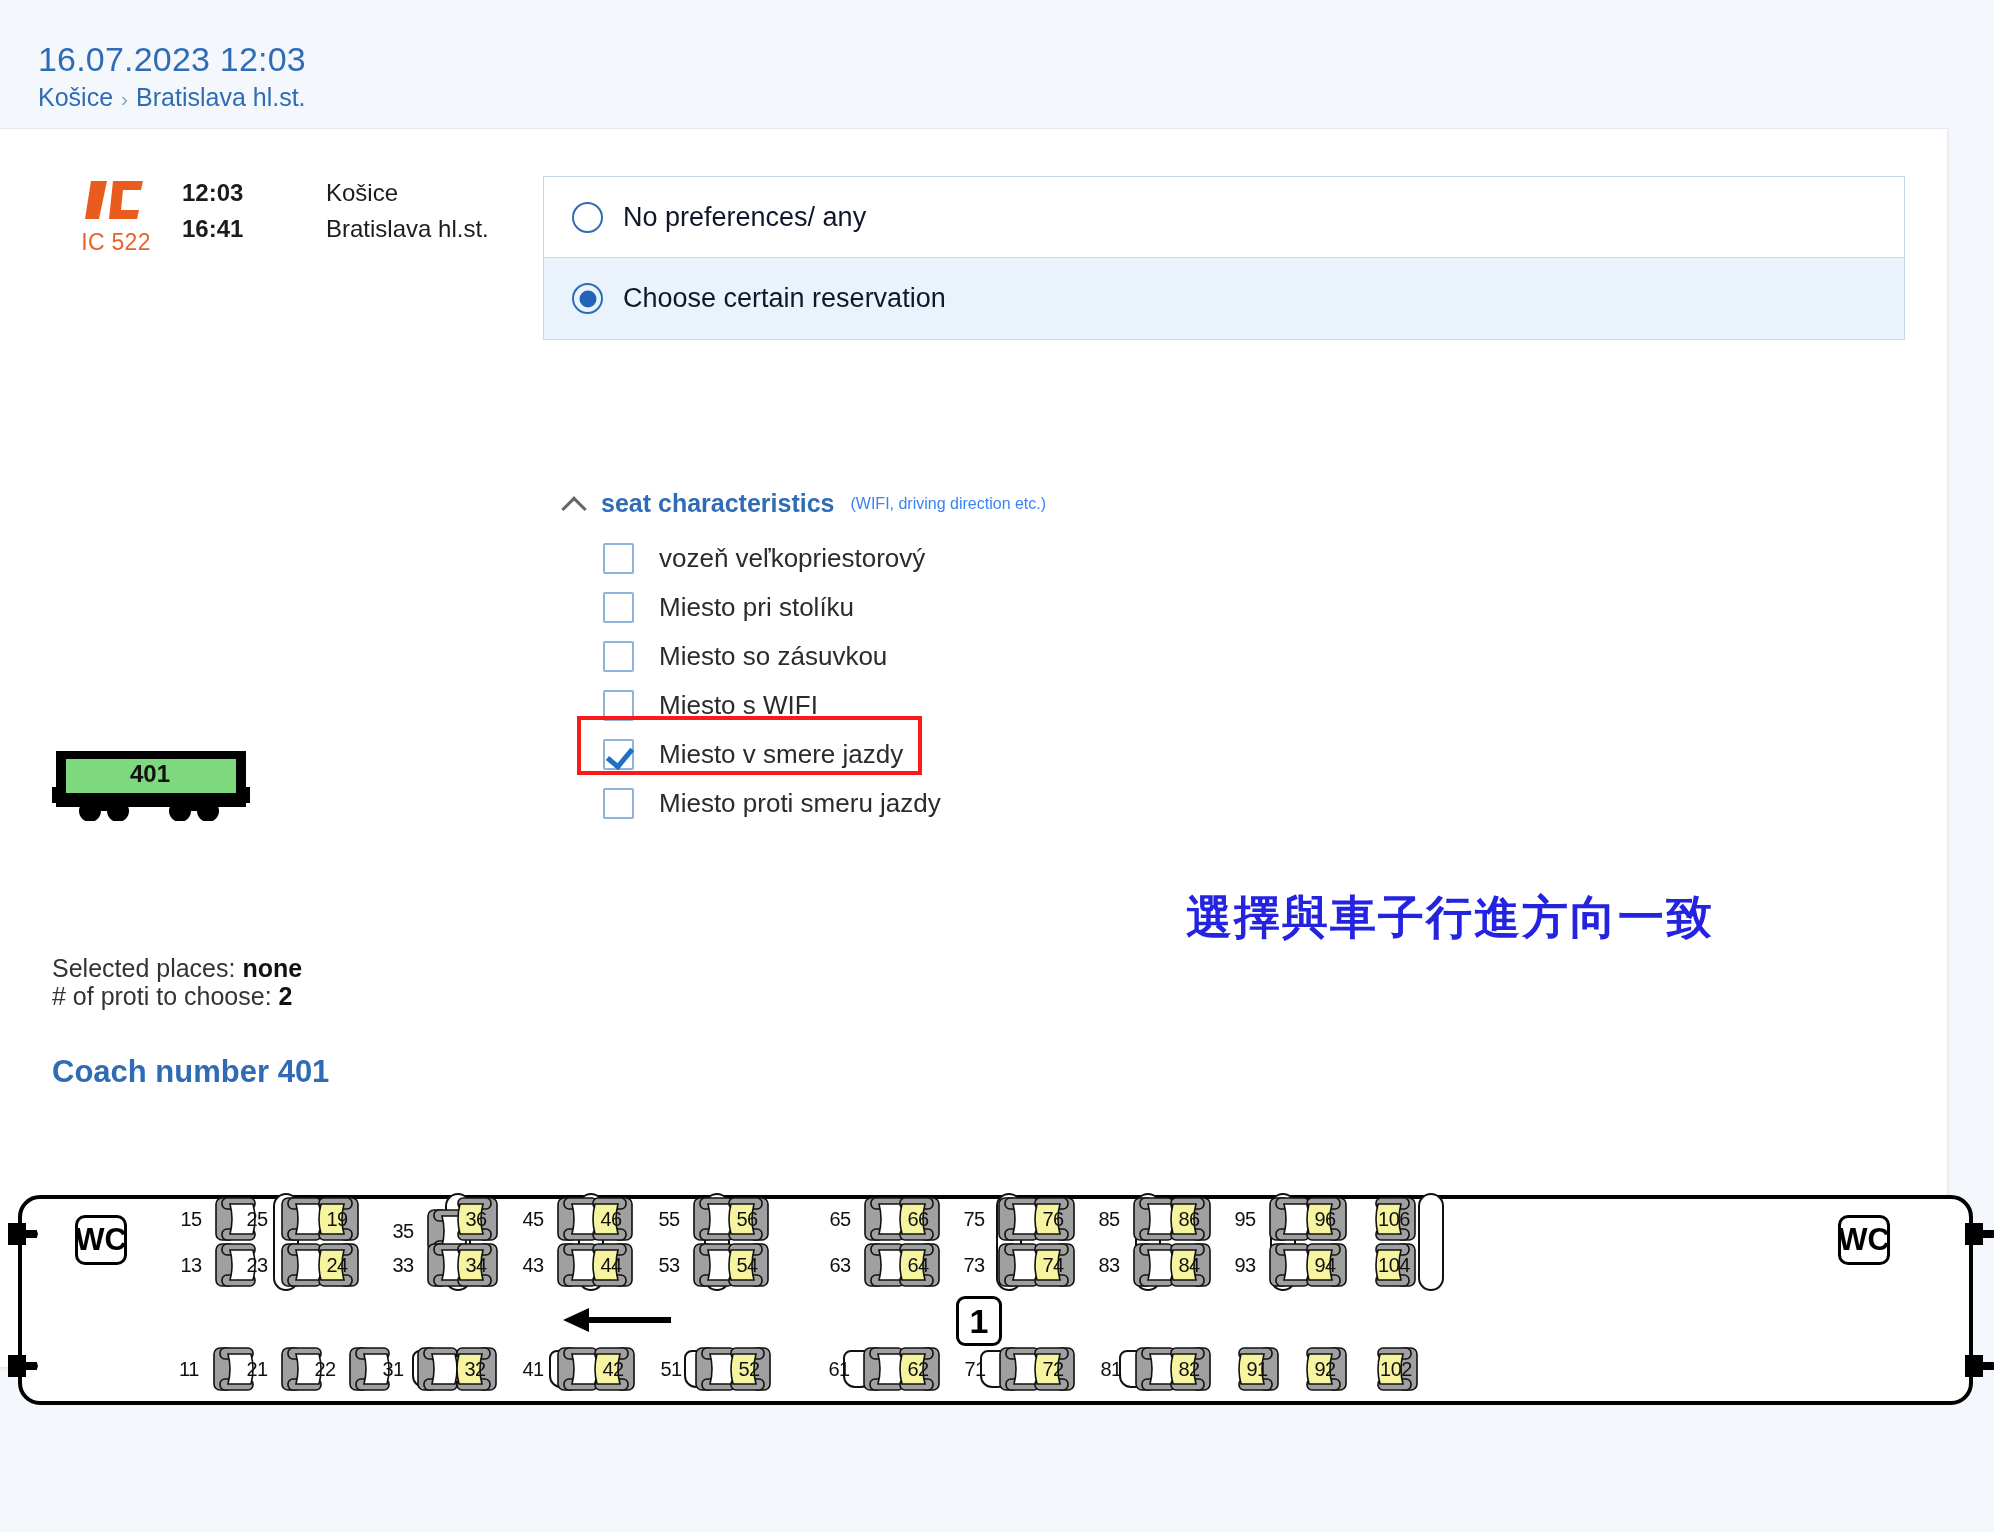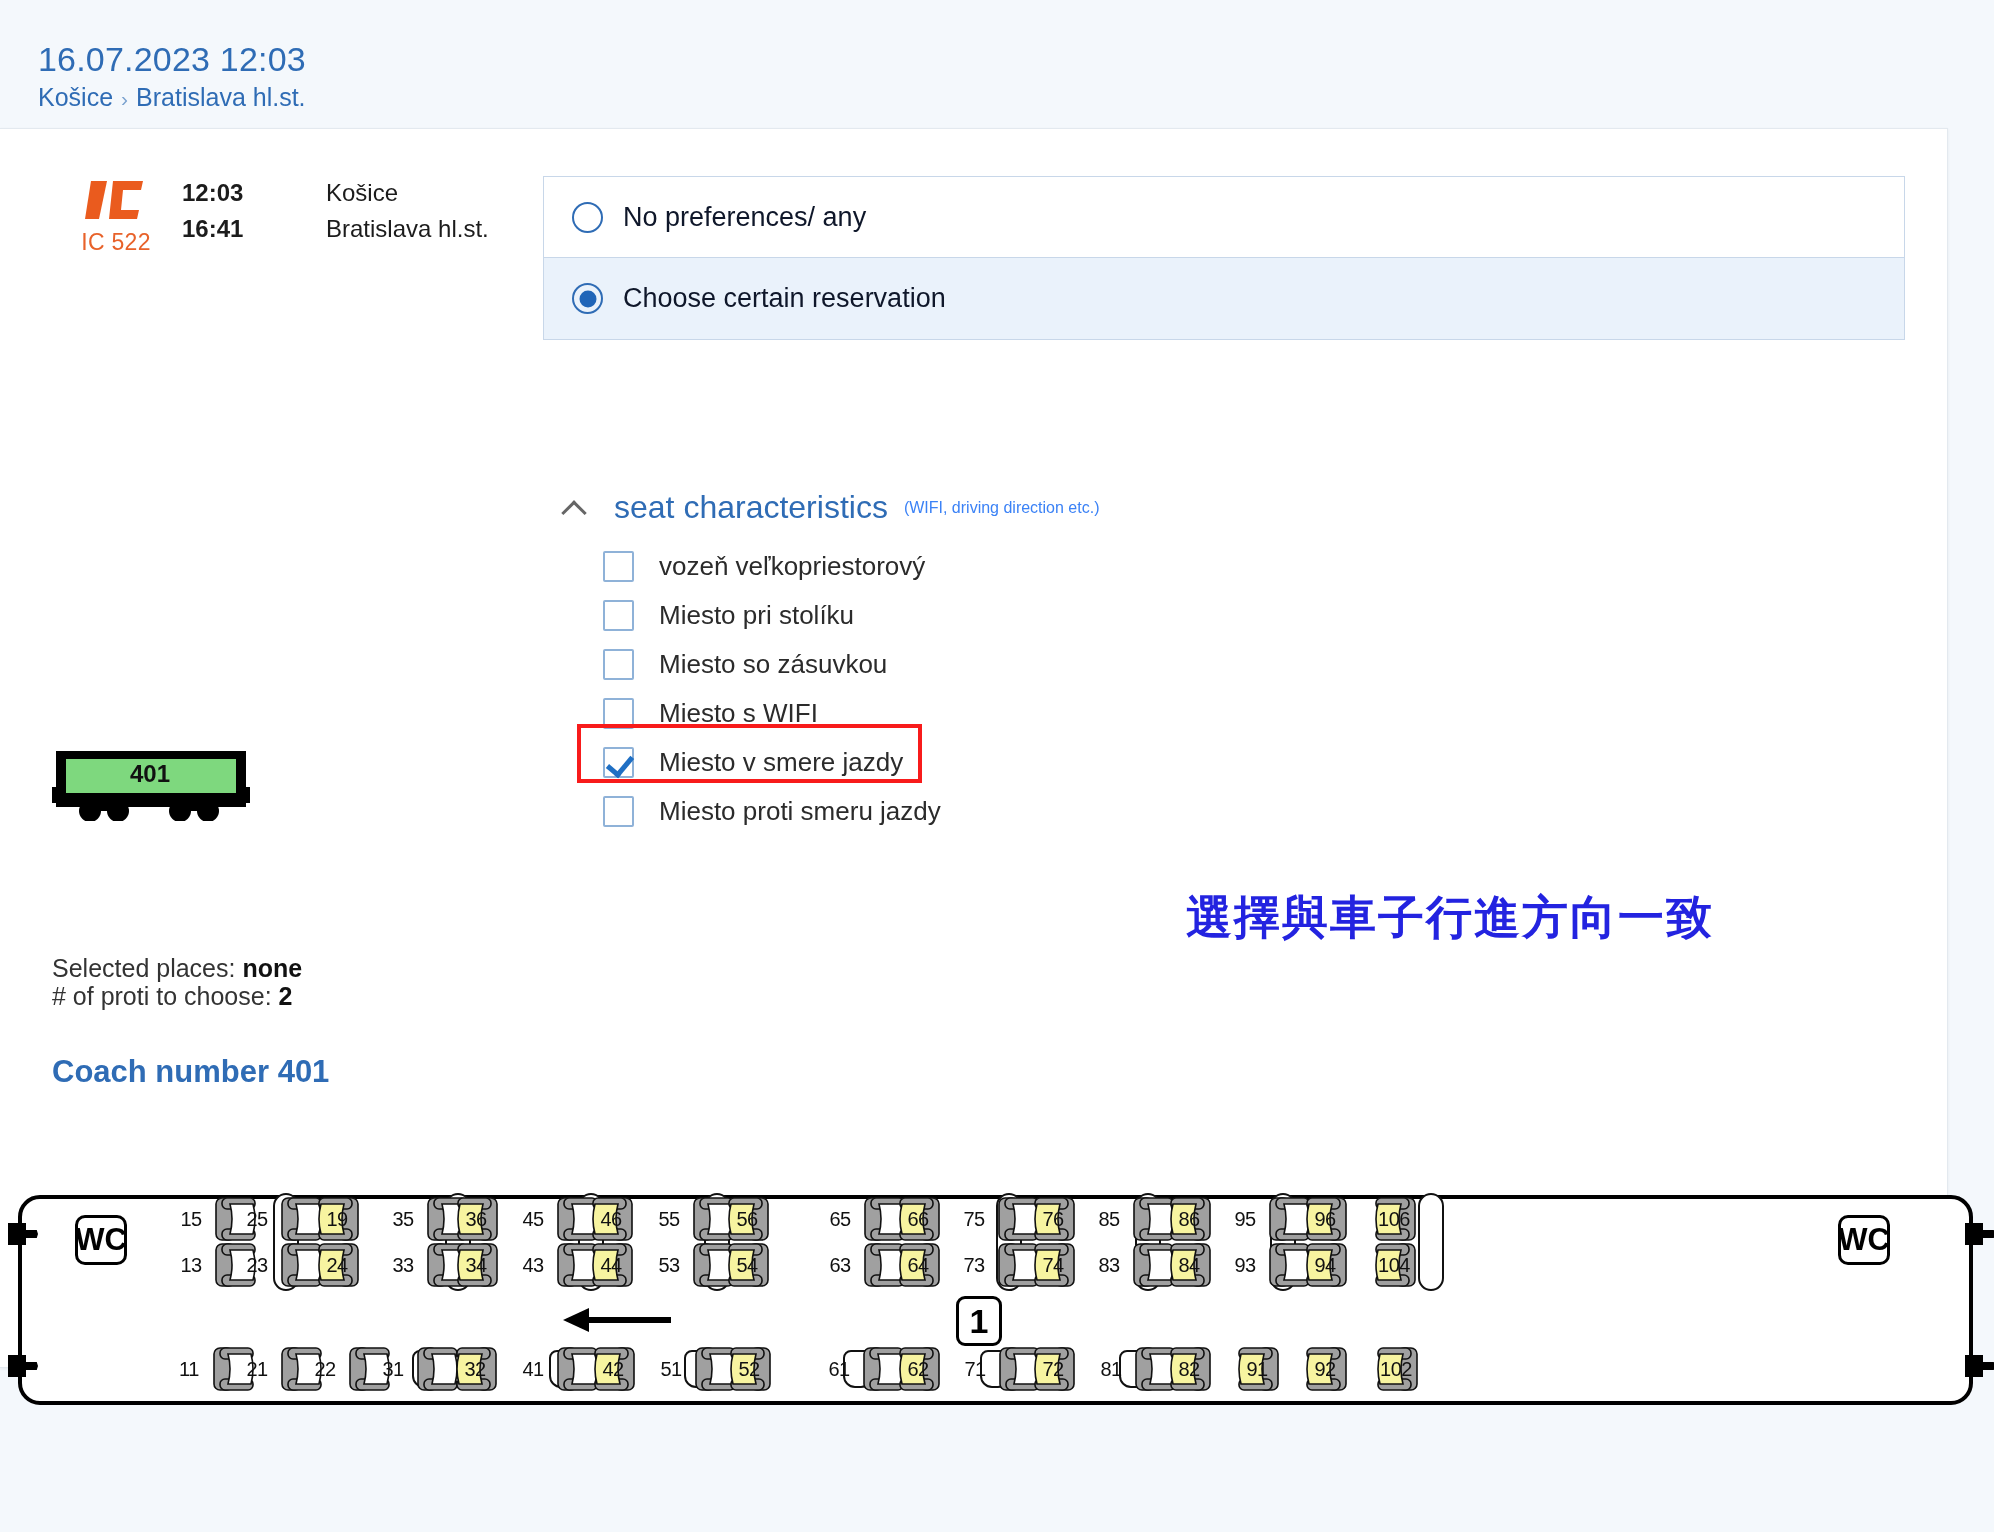--- a/index.html
+++ b/index.html
@@ -61,21 +61,21 @@
   .chars { position:absolute; left:563px; top:360px; }
   .chars-head { display:flex; align-items:center; }
   .chev {
     width:22px; height:22px; margin-right:16px; position:relative; flex:0 0 auto;
   }
   .chev::before {
     content:""; position:absolute; left:2px; top:7px;
     width:15px; height:15px; border-left:3px solid #666; border-top:3px solid #666;
     transform:rotate(45deg);
   }
-  .chars-title { font-size:32px; font-weight:normal; color:#2f6cb5;margin-left:13px; }
+  .chars-title { font-size:25px; font-weight:bold; color:#2f6cb5; }
   .chars-sub { font-size:16px; color:#3b82f6; margin-left:16px; }
 
   .chk-list { margin-top:16px; padding-left:40px; }
   .chk-row { display:flex; align-items:center; height:49px; position:relative; }
   .chk {
     width:31px; height:31px; border:2px solid #8fb2d8; background:#fff;
     flex:0 0 auto; position:relative; border-radius:2px;
   }
   .chk.on::after {
     content:""; position:absolute; left:7px; top:2px;
@@ -326,21 +326,21 @@
       </div>
       <div class="seat" style="left: 296px; top: 2px;">
         <svg class="frame" width="46" height="44" viewBox="0 0 46 44">
           <rect x="25" y="1" width="19" height="42" rx="6" fill="#a0a0a0" stroke="#111" stroke-width="1.6"></rect>
           <rect x="5" y="1" width="33" height="11" rx="5" fill="#a0a0a0" stroke="#111" stroke-width="1.6"></rect>
           <rect x="5" y="32" width="33" height="11" rx="5" fill="#a0a0a0" stroke="#111" stroke-width="1.6"></rect>
           <path d="M7 7 Q3 22 7 37 L30 37 Q26 22 30 7 Z" fill="#f7f4a0" stroke="#111" stroke-width="1.6"></path>
         </svg>
         <div class="num">19</div>
       </div>
-      <div class="seat" style="left: 362px; top: 2px; text-decoration: underline;">
+      <div class="seat" style="left: 362px; top: 14px; text-decoration: underline;">
         <svg class="frame" width="46" height="44" viewBox="0 0 46 44" transform="translate(46,0) scale(-1,1)">
           <rect x="25" y="1" width="19" height="42" rx="6" fill="#a0a0a0" stroke="#111" stroke-width="1.6"></rect>
           <rect x="5" y="1" width="33" height="11" rx="5" fill="#a0a0a0" stroke="#111" stroke-width="1.6"></rect>
           <rect x="5" y="32" width="33" height="11" rx="5" fill="#a0a0a0" stroke="#111" stroke-width="1.6"></rect>
           <path d="M7 7 Q3 22 7 37 L30 37 Q26 22 30 7 Z" fill="#ffffff" stroke="#111" stroke-width="1.6"></path>
         </svg>
         <div class="num">35</div>
       </div>
       <div class="seat" style="left: 435px; top: 2px;">
         <svg class="frame" width="46" height="44" viewBox="0 0 46 44">

